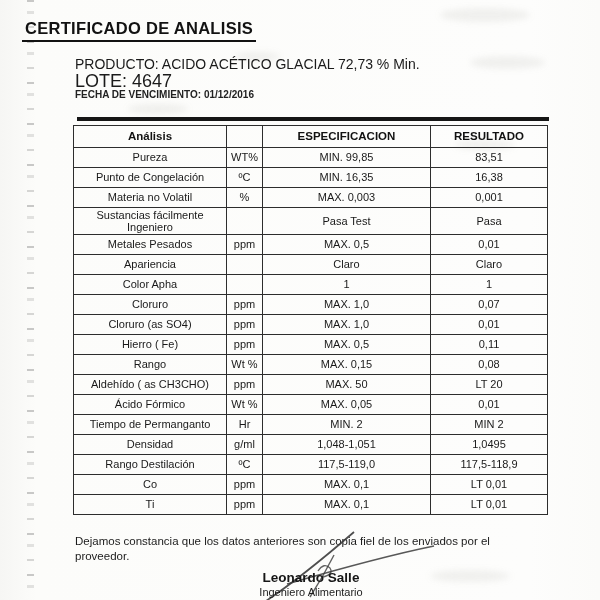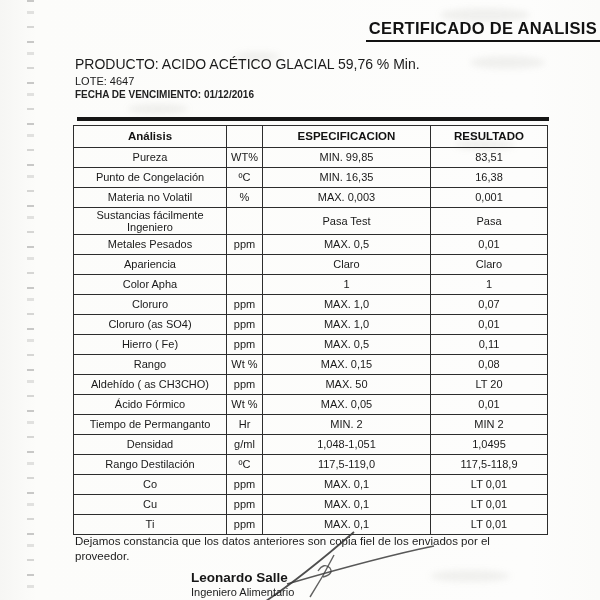--- a/index.html
+++ b/index.html
@@ -17,46 +17,46 @@
   .edge-speckles{
     position:absolute;left:27px;top:0;width:7px;height:600px;
     background:repeating-linear-gradient(to bottom,
       rgba(45,45,45,.55) 0 2px, transparent 2px 11px,
       rgba(45,45,45,.28) 11px 14px, transparent 14px 26px,
       rgba(45,45,45,.4) 26px 28px, transparent 28px 41px);
     filter:blur(.5px);opacity:.45;
   }
   .smudge{position:absolute;background:rgba(128,128,120,.10);border-radius:50%;filter:blur(3px);}
   
-  .title-wrap{position:absolute;left:22px;right:0;top:19px;text-align:right;}
+  .title-wrap{position:absolute;left:22px;right:0;top:19px;text-align:left;}
   .title{
     display:inline-block;font-size:16.5px;font-weight:700;letter-spacing:.3px;
     color:#121212;border-bottom:2.5px solid #121212;padding:0 3px 2px 3px;
   }
   .prodblock{position:absolute;left:75px;top:56px;}
   .prod-line{font-size:14px;line-height:17px;color:#1a1a1a;}
-  .lote-line{font-size:11px;line-height:15px;margin-top:1px;}
+  .lote-line{font-size:18px;line-height:15px;margin-top:1px;}
   .fecha-line{font-size:10px;line-height:11.5px;font-weight:700;color:#222;}
   .thick-rule{position:absolute;left:77px;top:117px;width:472px;height:4px;background:#161616;}
   
   table.cert{
     position:absolute;left:73px;top:125px;width:474px;
     border-collapse:collapse;table-layout:fixed;
   }
   table.cert th,table.cert td{
     border:1px solid #2d2d2d;text-align:center;vertical-align:middle;
     padding:0 2px;font-size:11px;line-height:12.5px;color:#191919;
     overflow:hidden;
   }
   table.cert th{font-size:11.5px;font-weight:700;height:21px;color:#111;margin-top:10px;}
   table.cert tr{height:20px;}
   table.cert tr.tall{height:27px;}
   
   .note{position:absolute;left:75px;top:534px;font-size:11.5px;line-height:14.5px;color:#1c1c1c;}
-  .sigblock{position:absolute;left:191px;width:240px;top:570px;text-align:left;}
+  .sigblock{position:absolute;left:191px;width:240px;top:570px;text-align:center;}
   .signer-name{font-size:13.5px;font-weight:700;line-height:16px;color:#161616;}
   .signer-title{font-size:11px;font-weight:400;line-height:12px;color:#1c1c1c;}
   .sig-svg{position:absolute;left:230px;top:505px;width:220px;height:100px;pointer-events:none;}
 </style>
 </head>
 <body>
 
 <div class="page">
 
   <div class="edge-speckles"></div>
@@ -65,21 +65,21 @@
   <div class="smudge" style="left:128px;top:104px;width:60px;height:10px;"></div>
   <div class="smudge" style="left:455px;top:140px;width:60px;height:10px;"></div>
   <div class="smudge" style="left:235px;top:52px;width:45px;height:9px;"></div>
   <div class="smudge" style="left:430px;top:570px;width:80px;height:12px;"></div>
 
   <div class="title-wrap">
     <span class="title">CERTIFICADO DE ANALISIS</span>
   </div>
 
   <div class="prodblock">
-    <div class="prod-line">PRODUCTO: ACIDO ACÉTICO GLACIAL 59,76 % Min.</div>
+    <div class="prod-line">PRODUCTO: ACIDO ACÉTICO GLACIAL 72,73 % Min.</div>
     <div class="lote-line">LOTE: 4647</div>
     <div class="fecha-line">FECHA DE VENCIMIENTO: 01/12/2016</div>
   </div>
 
   <div class="thick-rule"></div>
 
   <table class="cert">
     <colgroup>
       <col style="width:153px">
         <col style="width:36px">
@@ -191,26 +191,20 @@
           <td>117,5-119,0</td>
           <td>117,5-118,9</td>
         </tr>
         <tr>
           <td>Co</td>
           <td>ppm</td>
           <td>MAX. 0,1</td>
           <td>LT 0,01</td>
         </tr>
         <tr>
-          <td>Cu</td>
-          <td>ppm</td>
-          <td>MAX. 0,1</td>
-          <td>LT 0,01</td>
-        </tr>
-        <tr>
           <td>Ti</td>
           <td>ppm</td>
           <td>MAX. 0,1</td>
           <td>LT 0,01</td>
         </tr>
       </tbody>
   </table>
 
   <div class="note">
     <div>Dejamos constancia que los datos anteriores son copia fiel de los enviados por el</div>

